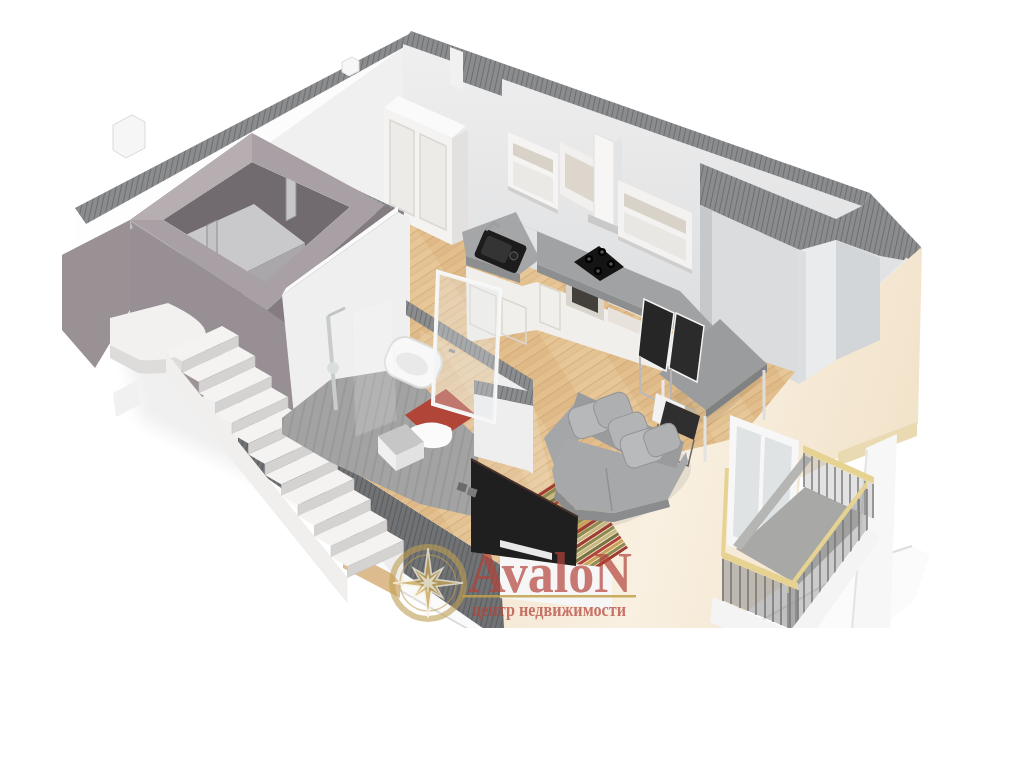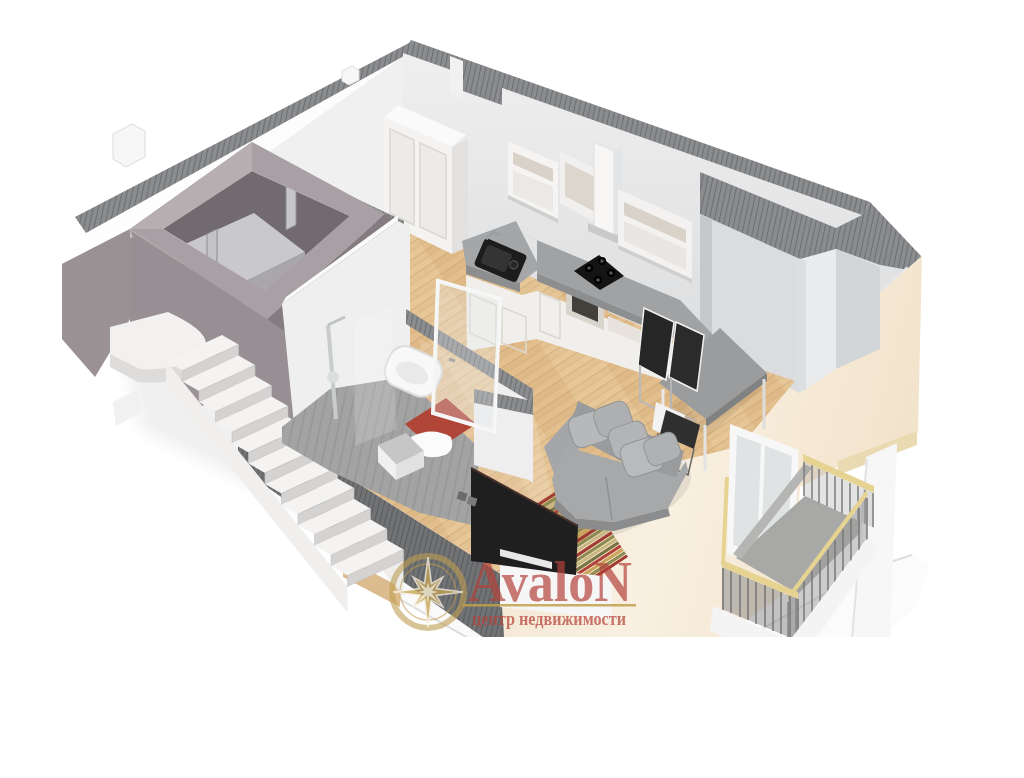--- a/index.html
+++ b/index.html
@@ -1,14 +1,14 @@
 <!DOCTYPE html>
 <html><head><meta charset="utf-8"><style>
 html,body{margin:0;padding:0;background:#fff;}
-.wrap{width:1024px;height:628px;position:relative;font-family:"Liberation Sans",sans-serif;margin-top:9px;}
+.wrap{width:1024px;height:628px;position:relative;font-family:"Liberation Sans",sans-serif;}
 </style></head><body>
 <div class="wrap">
 <svg width="1024" height="778" viewBox="0 0 1024 778" xmlns="http://www.w3.org/2000/svg">
 <defs>
 <pattern id="hatch" width="5" height="14" patternUnits="userSpaceOnUse" patternTransform="rotate(12)">
           <rect width="5" height="14" fill="#8a8c8e"></rect>
           <line x1="2.5" y1="0" x2="2.5" y2="14" stroke="#6c6e72" stroke-width="1"></line>
         </pattern>
 <pattern id="hatch2" width="5" height="16" patternUnits="userSpaceOnUse" patternTransform="rotate(14)">
           <rect width="5" height="16" fill="#707274"></rect>

